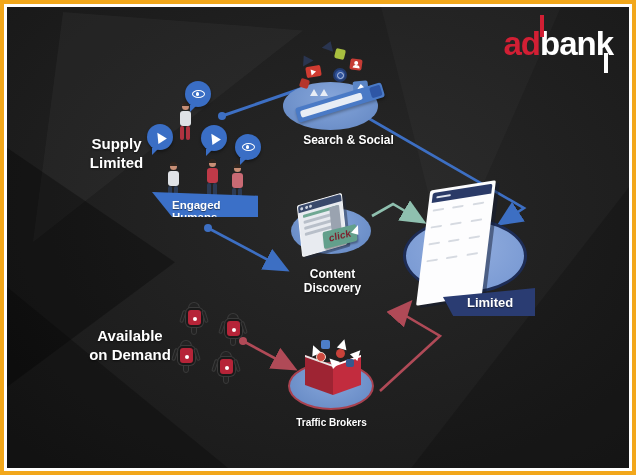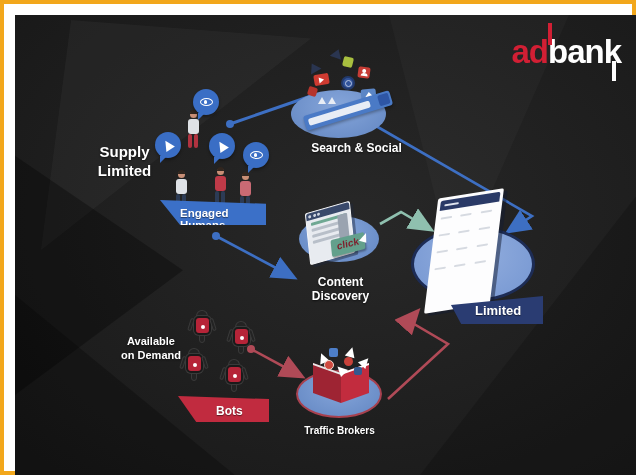--- a/index.html
+++ b/index.html
@@ -1,18 +1,18 @@
 <!DOCTYPE html>
 <html><head>
 <meta charset="utf-8">
 <style>
   * { margin:0; padding:0; box-sizing:border-box; }
   body { width:636px; height:475px; font-family:"Liberation Sans","DejaVu Sans",sans-serif; background:#fff; }
   .frame { width:636px; height:475px; background:#f2a71b; padding:4px; }
-  .frame-inner { width:100%; height:100%; background:#ffffff; padding:11px; }
+  .frame-inner { width:100%; height:100%; background:#ffffff; padding:3px; }
   .content { position:relative; width:622px; height:461px; background:#212121; overflow:hidden;
              background-image:radial-gradient(ellipse at 55% 45%, rgba(255,255,255,0.03), rgba(0,0,0,0.25) 95%); }
 
   .facet { position:absolute; pointer-events:none; }
   .f1 { left:20px; top:5px; width:300px; height:230px; background:rgba(255,255,255,0.035); clip-path:polygon(12% 0, 92% 8%, 2% 100%); }
   .f2 { left:0; top:120px; width:210px; height:260px; background:rgba(0,0,0,0.30); clip-path:polygon(0 8%, 80% 52%, 0 100%); }
   .f3 { left:320px; top:0; width:300px; height:260px; background:rgba(255,255,255,0.025); clip-path:polygon(18% 0, 78% 0, 40% 100%); }
   .f4 { left:0; top:280px; width:260px; height:181px; background:rgba(0,0,0,0.25); clip-path:polygon(0 0, 85% 100%, 0 100%); }
   .f5 { left:380px; top:180px; width:242px; height:281px; background:rgba(0,0,0,0.18); clip-path:polygon(100% 0, 100% 100%, 10% 100%); }
 
@@ -288,21 +288,21 @@
         <div class="wcell"><span class="wblock wb-gray"></span><i></i></div>
         <div class="wcell"><span class="wblock wb-red"></span><i></i></div>
         <div class="wcell"><span class="wblock wb-gray"></span><i></i></div>
         <div class="wcell"><span class="wblock wb-gray"></span><i></i></div>
       </div>
     </div>
     <div class="banner banner-website">
       <span>Limited</span>
     </div>
 
-    <div class="abs white-label" style="left:71px; top:320px; width:130px; font-size:11px; line-height:1.25;">
+    <div class="abs white-label" style="left:58px; top:320px; width:130px; font-size:15px; line-height:1.25;">
       <div>Available</div>
       <div>on Demand</div>
     </div>
 
     <div class="robot" style="left:174px; top:295px;">
       <div class="r-head"></div>
           <div class="r-body"></div>
       <span class="r-arm left"></span>
           <span class="r-arm right"></span>
       <div class="r-legs"></div>
@@ -320,23 +320,20 @@
       <span class="r-arm left"></span>
           <span class="r-arm right"></span>
       <div class="r-legs"></div>
     </div>
     <div class="robot" style="left:206px; top:344px;">
       <div class="r-head"></div>
           <div class="r-body"></div>
       <span class="r-arm left"></span>
           <span class="r-arm right"></span>
       <div class="r-legs"></div>
-    </div>
-    <div class="banner banner-bots">
-      <span>Bots</span>
     </div>
 
     <div class="ellipse blue-ell tb-ell" style="left:281px; top:355px; width:86px; height:48px;"></div>
     <div class="tbox">
       <span class="spill sp-cursor" style="left:6px; top:2px; transform:rotate(-22deg);"></span>
       <span class="spill sp-chip-blue" style="left:17px; top:-3px;"></span>
       <span class="spill sp-cursor" style="left:34px; top:-4px; transform:rotate(16deg);"></span>
       <span class="spill sp-dot-red" style="left:12px; top:9px;"></span>
       <span class="spill sp-dot-red2" style="left:32px; top:6px;"></span>
       <span class="spill sp-cursor" style="left:48px; top:6px; transform:rotate(42deg);"></span>

